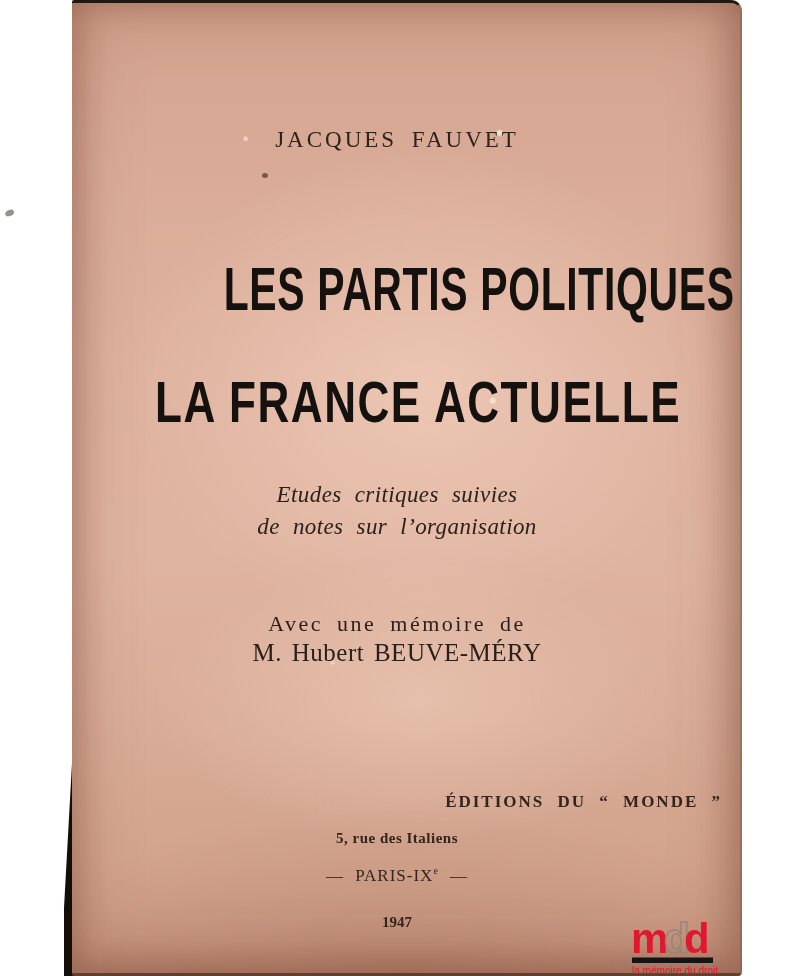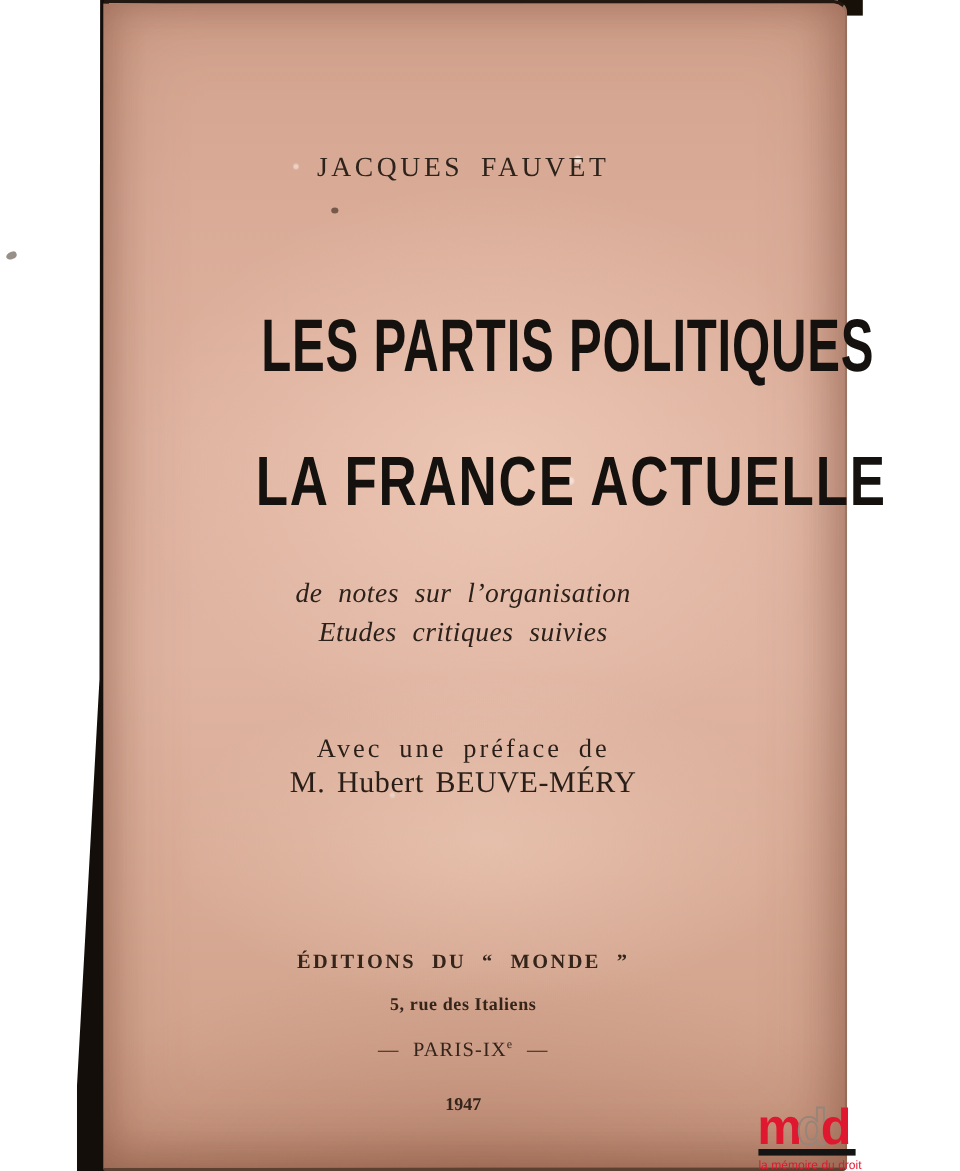--- a/index.html
+++ b/index.html
@@ -18,21 +18,21 @@
     clip-path: polygon(74% 0, 100% 0, 100% 100%, 0 100%, 0 93%, 70% 58%, 72% 0);
   }
   
   .corner-shadow {
     position: absolute; left: 698px; top: 0; width: 21px; height: 13px;
     background: #171009;
   }
 
   
   .cover {
-    position: absolute; left: 86px; top: 0; width: 620px; height: 976px;
+    position: absolute; left: 72px; top: 0; width: 670px; height: 976px;
     box-sizing: border-box;
     border-top: 3px solid #231711;
     border-bottom: 3px solid rgba(52,32,20,0.75);
     border-right: 2px solid rgba(92,60,44,0.5);
     border-radius: 2px 11px 4px 2px;
     background:
       radial-gradient(circle at 64% 13.4%, rgba(255,250,244,0.65) 0 2px, rgba(255,250,244,0) 4px),
       radial-gradient(circle at 26% 14%,  rgba(255,250,244,0.5)  0 1.5px, rgba(255,250,244,0) 3px),
       radial-gradient(circle at 63% 41%,  rgba(255,248,242,0.55) 0 2px, rgba(255,248,242,0) 4px),
       radial-gradient(circle at 41% 41.5%,rgba(255,248,242,0.4)  0 1.5px, rgba(255,248,242,0) 3px),
@@ -52,51 +52,51 @@
   .textlayer { position: absolute; left: 0; right: 18px; top: 0; bottom: 0; }
   .textlayer > div { position: absolute; left: 0; right: 0; text-align: center; }
 
   .author {
     top: 124px;
     font-size: 23px; letter-spacing: 3px; word-spacing: 6px;
     color: #2e231b;
   }
 
   .title-line { color: #15110e; }
-  .title-1 { top: 250px; }
+  .title-1 { top: 250px; padding-left: 20px; }
   .title-1 .t {
     display: inline-block; transform: scaleX(0.66); transform-origin: 50% 50%;
     font-family: "Liberation Sans", sans-serif; font-weight: 700;
     font-size: 62px; letter-spacing: 1px; white-space: nowrap; color: #15110e;
   }
   .dans {
     top: 337px;
     font-family: "Liberation Sans", sans-serif; font-weight: 700;
     font-size: 19px; letter-spacing: 3px; color: #1d1713;
   }
-  .title-2 { top: 365px; margin-left: 44px; }
+  .title-2 { top: 365px; }
   .title-2 .t {
     display: inline-block; transform: scaleX(0.76); transform-origin: 50% 50%;
     font-family: "Liberation Sans", sans-serif; font-weight: 700;
     font-size: 58px; letter-spacing: 2px; white-space: nowrap; color: #15110e;
   }
 
   .subtitle {
     top: 476px;
     font-style: italic; font-size: 23px; line-height: 32px;
     letter-spacing: 0.4px; word-spacing: 7px;
     color: #2c211a;
   }
 
   .preface { top: 607px; color: #2a1f18; }
   .preface-l1 { font-size: 22px; letter-spacing: 2.5px; word-spacing: 6px; line-height: 28px; }
   .preface-l2 { font-size: 25px; letter-spacing: 0.5px; word-spacing: 3px; line-height: 30px; }
 
   .publisher { top: 788px; color: #34241a; }
-  .pub-name { font-size: 17px; font-weight: 700; letter-spacing: 2px; word-spacing: 7px; line-height: 22px; }
+  .pub-name { font-size: 17px; font-weight: 700; letter-spacing: 2px; word-spacing: 7px; line-height: 22px; text-align: right; }
   .pub-addr { font-size: 15px; font-weight: 700; letter-spacing: 0.5px; line-height: 18px; margin-top: 16px; }
   .pub-city { font-size: 17px; letter-spacing: 1px; word-spacing: 6px; line-height: 20px; margin-top: 14px; }
   .pub-city sup { font-size: 10px; }
   .pub-year { font-size: 15px; font-weight: 700; line-height: 18px; margin-top: 27px; }
 
   
   .speck-margin {
     position: absolute; left: 5px; top: 210px; width: 9px; height: 6px;
     background: rgba(118,106,96,0.75); border-radius: 60% 40% 50% 50%;
     transform: rotate(-18deg);
@@ -124,26 +124,26 @@
     <div class="title-line title-1">
       <span class="t">LES PARTIS POLITIQUES</span>
     </div>
 
 
     <div class="title-line title-2">
       <span class="t">LA FRANCE ACTUELLE</span>
     </div>
 
     <div class="subtitle">
+      <div>Etudes critiques suivies</div>
       <div>de notes sur l’organisation</div>
-      <div>Etudes critiques suivies</div>
     </div>
 
     <div class="preface">
-      <div class="preface-l1">Avec une préface de</div>
+      <div class="preface-l1">Avec une mémoire de</div>
       <div class="preface-l2">M. Hubert BEUVE-MÉRY</div>
     </div>
 
     <div class="publisher">
       <div class="pub-name">ÉDITIONS DU “ MONDE ”</div>
       <div class="pub-addr">5, rue des Italiens</div>
       <div class="pub-city"><span>— PARIS-IX</span><sup>e</sup><span> —</span></div>
       <div class="pub-year">1947</div>
     </div>
 

